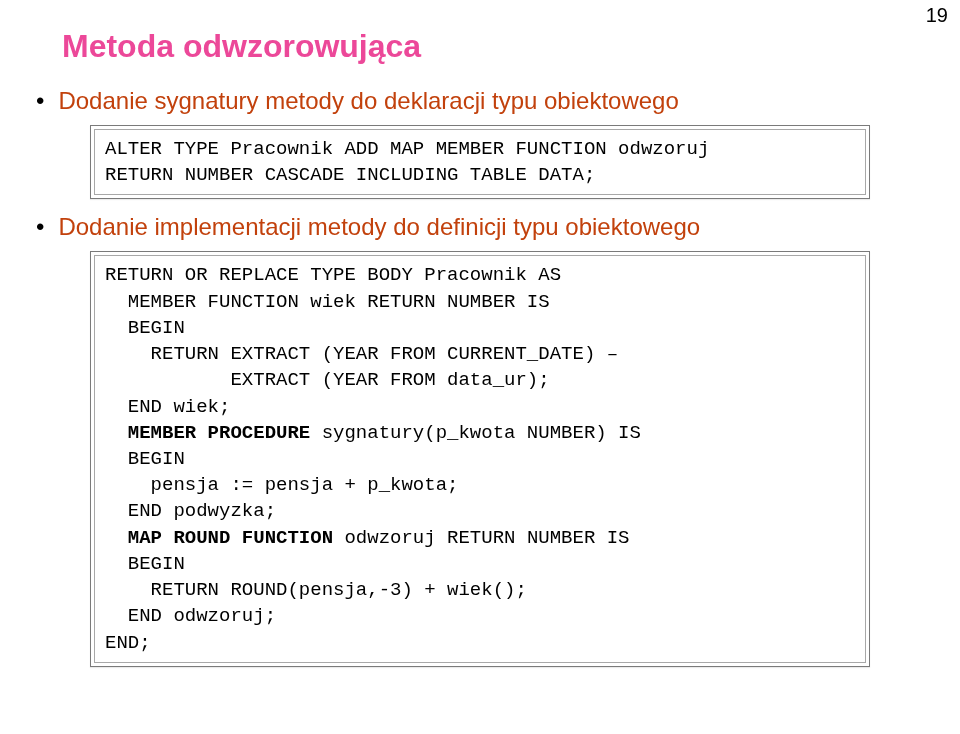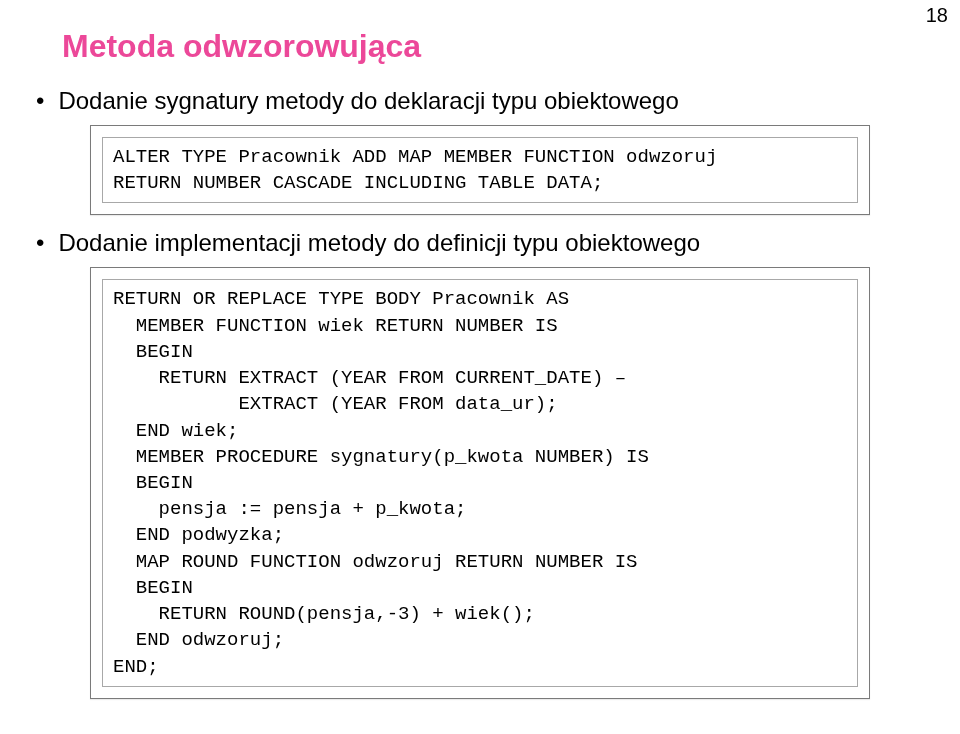--- a/index.html
+++ b/index.html
@@ -22,58 +22,58 @@
       font-size: 32px;
       font-weight: bold;
       margin: 28px 0 22px 62px;
       color: #ec4899;
     }
     .bullet {
       display: flex;
       align-items: flex-start;
       margin: 6px 0 10px 36px;
       font-size: 24px;
-      color: #000000;
+      color: #c2410c;
       text-align: center;
     }
     .bullet:before {
       content: "•";
       font-size: 24px;
       margin-right: 14px;
       margin-top: 0px;
       color: #000;
     }
     .codebox-outer {
       margin: 0 90px 14px 90px;
       border: 1px solid #7a7a7a;
-      padding: 11px;
+      padding: 3px;
       background: #fff;
       box-shadow: 0 1px 1px rgba(0,0,0,0.08);
     }
     .codebox-inner {
       border: 1px solid #a8a8a8;
       padding: 6px 10px 6px 10px;
       background: #fff;
     }
     pre {
       margin: 0;
       font-family: "Courier New", Courier, monospace;
       font-size: 19px;
       line-height: 1.38;
       white-space: pre;
       color: #000;
     }
     pre .b {
-      font-weight: normal;
+      font-weight: bold;
     }
   </style>
 </head>
 <body>
 
-<div class="page-number">18</div>
+<div class="page-number">19</div>
 
 <div class="title">Metoda odwzorowująca</div>
 
 <div class="bullet">
   <span>Dodanie sygnatury metody do deklaracji typu obiektowego</span>
 </div>
 
 <div class="codebox-outer">
   <div class="codebox-inner">
 <pre><span>ALTER TYPE Pracownik ADD MAP MEMBER FUNCTION odwzoruj</span>

